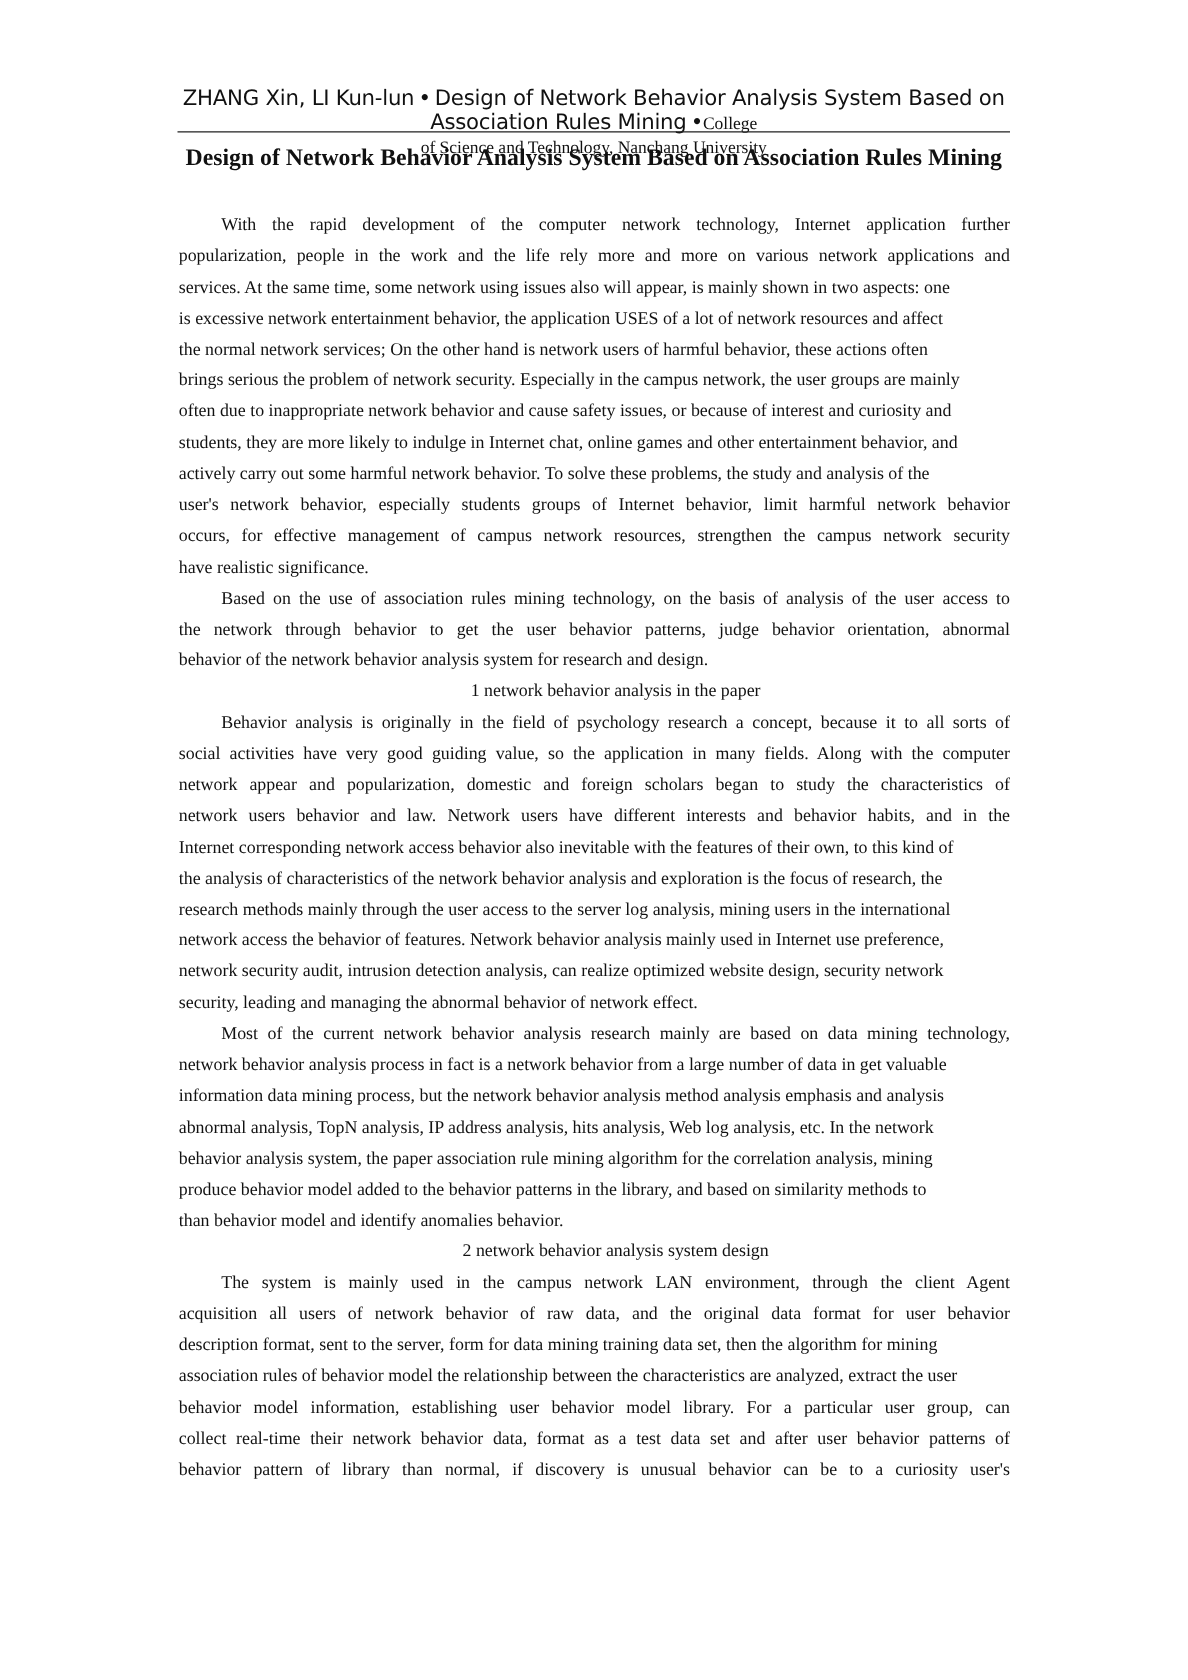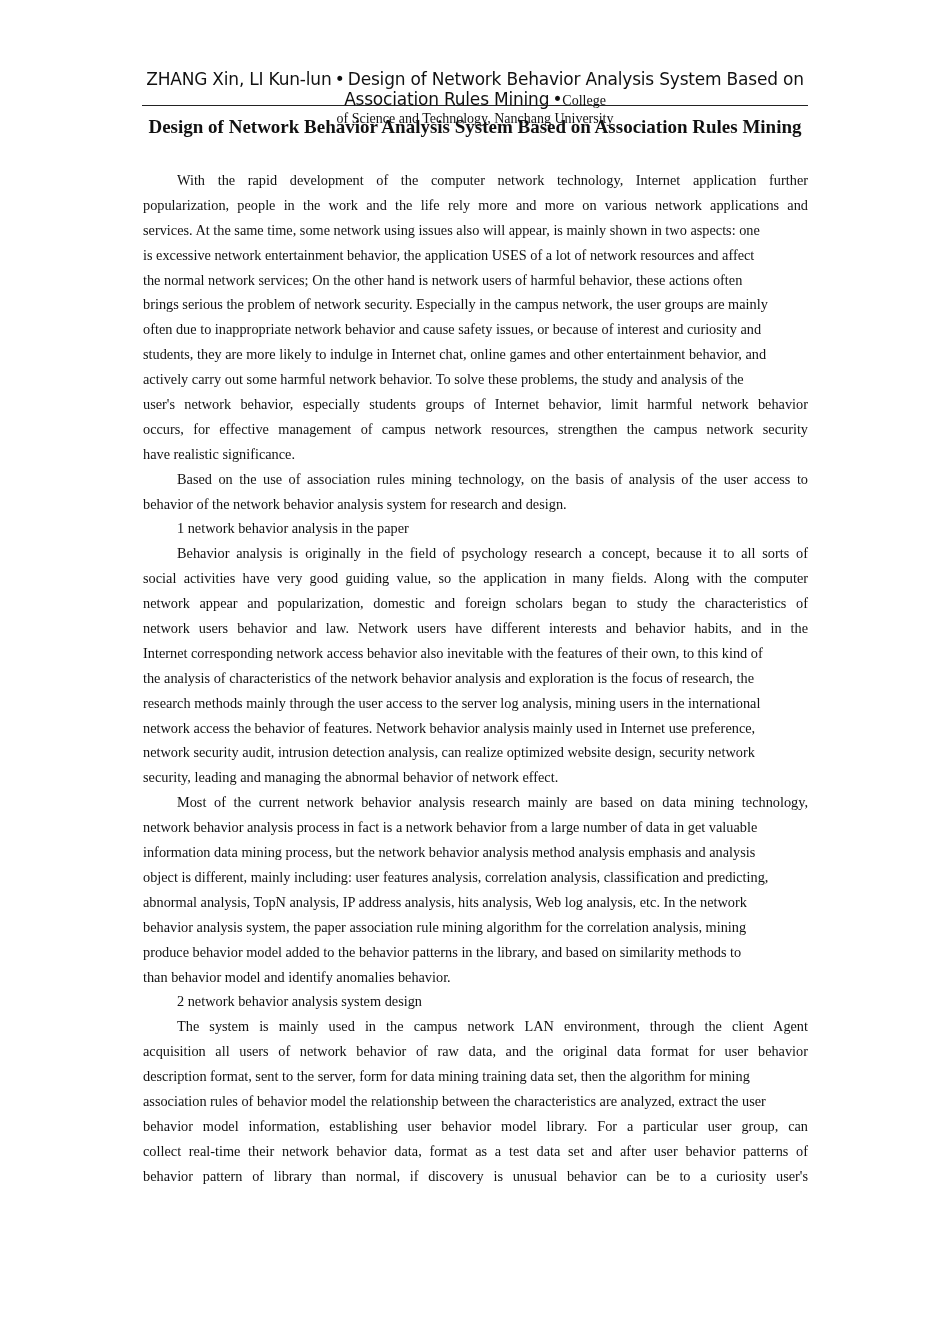--- a/index.html
+++ b/index.html
@@ -64,20 +64,21 @@
     .line {
       white-space: nowrap;
       height: 24.9px;
     }
     .line.justify {
       text-align: justify;
       text-align-last: justify;
     }
     .line.indent {
       padding-left: 34px;
+      text-align: center;
     }
   </style>
 </head>
 <body>
 
 <div class="running-head">
   <span class="rh-sans">ZHANG Xin, LI Kun-lun</span>
   <span class="rh-sans">•</span>
   <span class="rh-sans">Design of Network Behavior Analysis System Based on Association Rules Mining</span>
   <span class="rh-sans">•</span><span class="rh-serif">College</span><br>
@@ -94,36 +95,36 @@
     <div class="line">is excessive network entertainment behavior, the application USES of a lot of network resources and affect</div>
     <div class="line">the normal network services; On the other hand is network users of harmful behavior, these actions often</div>
     <div class="line">brings serious the problem of network security. Especially in the campus network, the user groups are mainly</div>
     <div class="line">often due to inappropriate network behavior and cause safety issues, or because of interest and curiosity and</div>
     <div class="line">students, they are more likely to indulge in Internet chat, online games and other entertainment behavior, and</div>
     <div class="line">actively carry out some harmful network behavior. To solve these problems, the study and analysis of the</div>
     <div class="line justify">user's network behavior, especially students groups of Internet behavior, limit harmful network behavior</div>
     <div class="line justify">occurs, for effective management of campus network resources, strengthen the campus network security</div>
     <div class="line">have realistic significance.</div>
     <div class="line indent justify">Based on the use of association rules mining technology, on the basis of analysis of the user access to</div>
+    <div class="line justify">the network through behavior to get the user behavior patterns, judge behavior orientation, abnormal</div>
     <div class="line">behavior of the network behavior analysis system for research and design.</div>
     <div class="line indent">1 network behavior analysis in the paper</div>
     <div class="line indent justify">Behavior analysis is originally in the field of psychology research a concept, because it to all sorts of</div>
     <div class="line justify">social activities have very good guiding value, so the application in many fields. Along with the computer</div>
     <div class="line justify">network appear and popularization, domestic and foreign scholars began to study the characteristics of</div>
     <div class="line justify">network users behavior and law. Network users have different interests and behavior habits, and in the</div>
     <div class="line">Internet corresponding network access behavior also inevitable with the features of their own, to this kind of</div>
     <div class="line">the analysis of characteristics of the network behavior analysis and exploration is the focus of research, the</div>
     <div class="line">research methods mainly through the user access to the server log analysis, mining users in the international</div>
     <div class="line">network access the behavior of features. Network behavior analysis mainly used in Internet use preference,</div>
     <div class="line">network security audit, intrusion detection analysis, can realize optimized website design, security network</div>
     <div class="line">security, leading and managing the abnormal behavior of network effect.</div>
     <div class="line indent justify">Most of the current network behavior analysis research mainly are based on data mining technology,</div>
     <div class="line">network behavior analysis process in fact is a network behavior from a large number of data in get valuable</div>
     <div class="line">information data mining process, but the network behavior analysis method analysis emphasis and analysis</div>
-    <div class="line">object is different, mainly including: user features analysis, correlation analysis, classification and predicting,</div>
     <div class="line">abnormal analysis, TopN analysis, IP address analysis, hits analysis, Web log analysis, etc. In the network</div>
     <div class="line">behavior analysis system, the paper association rule mining algorithm for the correlation analysis, mining</div>
     <div class="line">produce behavior model added to the behavior patterns in the library, and based on similarity methods to</div>
     <div class="line">than behavior model and identify anomalies behavior.</div>
     <div class="line indent">2 network behavior analysis system design</div>
     <div class="line indent justify">The system is mainly used in the campus network LAN environment, through the client Agent</div>
     <div class="line justify">acquisition all users of network behavior of raw data, and the original data format for user behavior</div>
     <div class="line">description format, sent to the server, form for data mining training data set, then the algorithm for mining</div>
     <div class="line">association rules of behavior model the relationship between the characteristics are analyzed, extract the user</div>
     <div class="line justify">behavior model information, establishing user behavior model library. For a particular user group, can</div>

